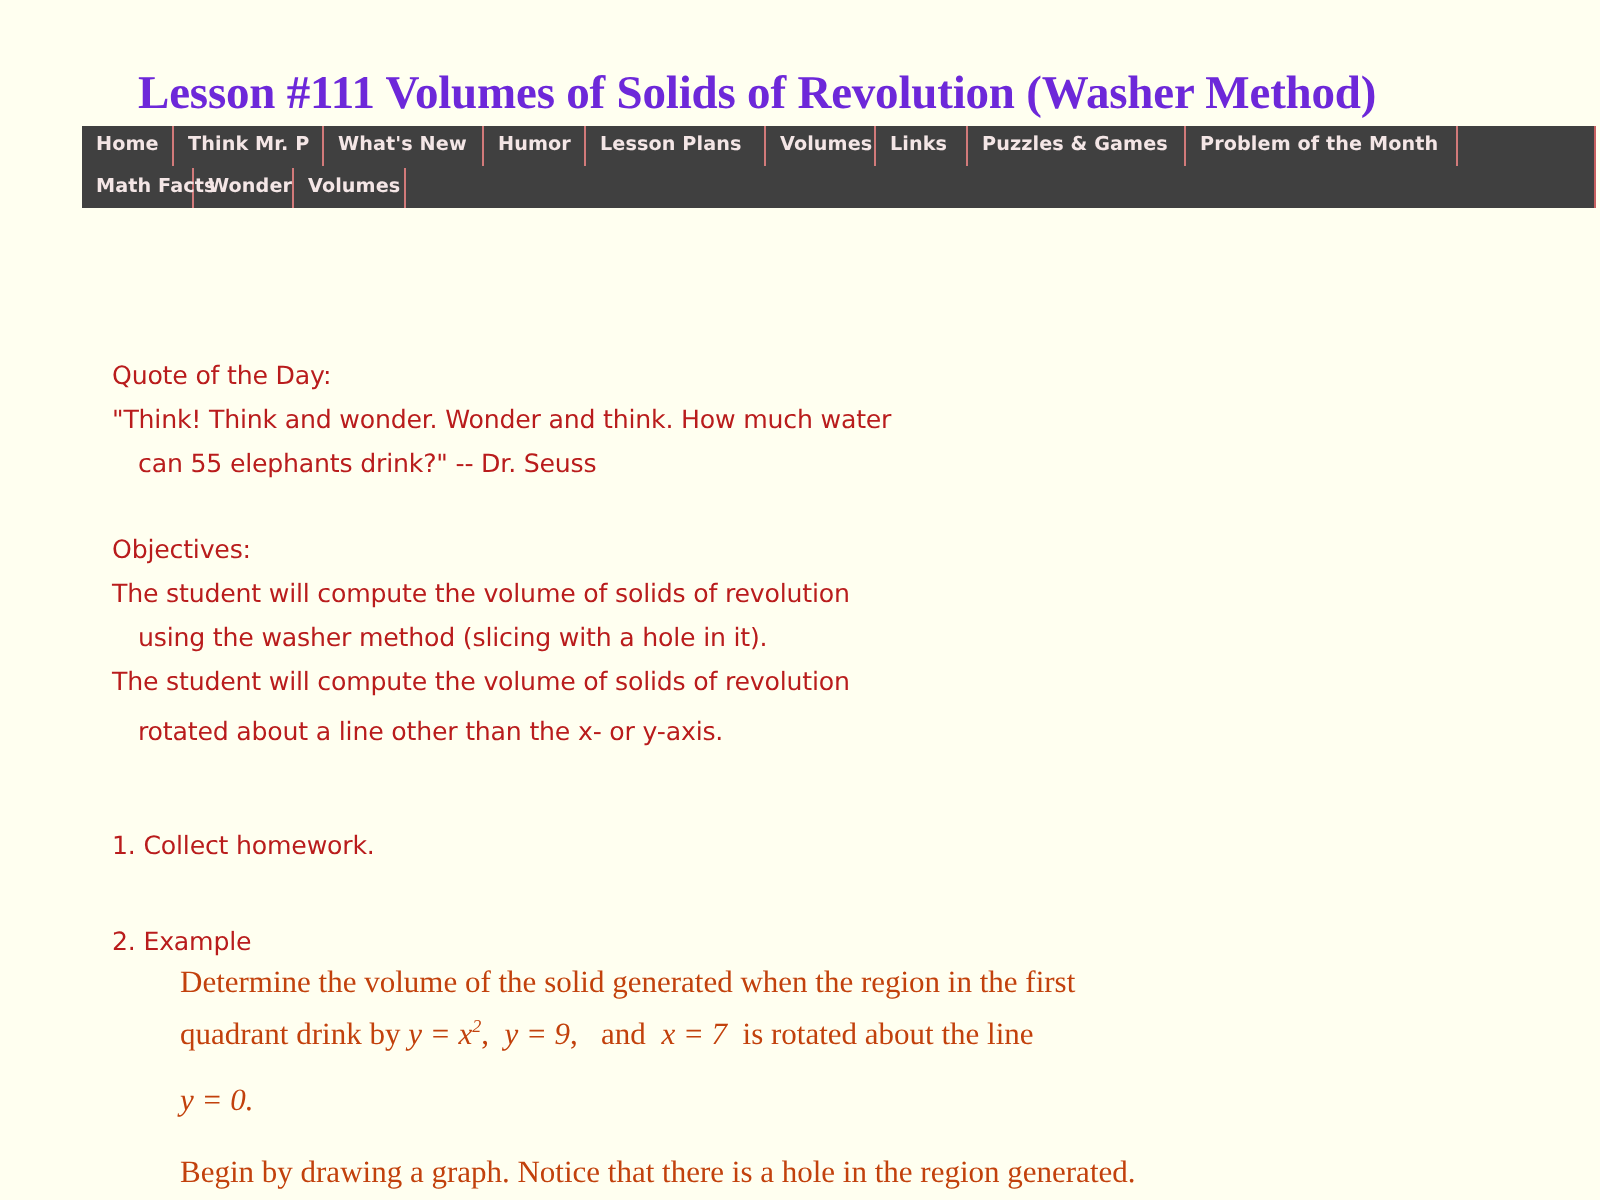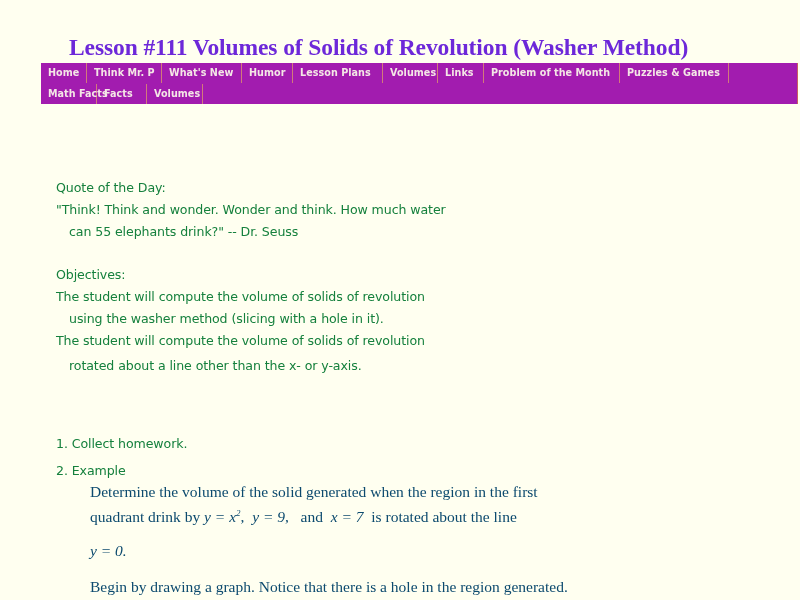--- a/index.html
+++ b/index.html
@@ -26,21 +26,21 @@
       color: #6d28d9;
       letter-spacing: -0.1px;
       white-space: nowrap;
     }
     .navbar {
       position: absolute;
       left: 41px;
       top: 63px;
       width: 757px;
       height: 41px;
-      background: #a21caf;
+      background: #404040;
       border-right: 1px solid #c86060;
       box-sizing: border-box;
     }
     .nav-row {
       position: absolute;
       left: 0;
       height: 20px;
       display: flex;
       align-items: center;
     }
@@ -62,31 +62,31 @@
     }
     .content {
       position: absolute;
       left: 56px;
       top: 0;
       width: 700px;
     }
     .comic {
       font-family: "DejaVu Sans", sans-serif;
       font-size: 12.6px;
-      color: #15803d;
+      color: #b91c1c;
       white-space: nowrap;
       position: absolute;
       left: 0;
       letter-spacing: -0.1px;
     }
     .indent { left: 13px; }
     .serif {
       font-family: "Liberation Serif", serif;
       font-size: 15.5px;
-      color: #0c4a6e;
+      color: #c2410c;
       position: absolute;
       left: 34px;
       white-space: nowrap;
     }
     .math {
       font-style: italic;
     }
     sup { font-size: 9px; vertical-align: 6px; }
   </style>
 </head>
@@ -96,47 +96,47 @@
 
 <nav class="navbar">
   <div class="nav-row r1">
     <a class="nav-item" style="width:46px">Home</a>
     <a class="nav-item" style="width:75px">Think Mr. P</a>
     <a class="nav-item" style="width:80px">What's New</a>
     <a class="nav-item" style="width:51px">Humor</a>
     <a class="nav-item" style="width:90px">Lesson Plans</a>
     <a class="nav-item" style="width:55px">Volumes</a>
     <a class="nav-item" style="width:46px">Links</a>
+    <a class="nav-item" style="width:109px">Puzzles &amp; Games</a>
     <a class="nav-item" style="width:136px">Problem of the Month</a>
-    <a class="nav-item" style="width:109px">Puzzles &amp; Games</a>
   </div>
   <div class="nav-row r2">
     <a class="nav-item" style="width:56px">Math Facts</a>
-    <a class="nav-item" style="width:50px">Facts</a>
+    <a class="nav-item" style="width:50px">Wonder</a>
     <a class="nav-item" style="width:56px">Volumes</a>
   </div>
 </nav>
 
 <main class="content">
   <section>
     <div class="comic" style="top:180px">Quote of the Day:</div>
     <div class="comic" style="top:202px">"Think! Think and wonder. Wonder and think. How much water</div>
     <div class="comic indent" style="top:224px">can 55 elephants drink?"  -- Dr. Seuss</div>
   </section>
 
   <section>
     <div class="comic" style="top:267px">Objectives:</div>
     <div class="comic" style="top:289px">The student will compute the volume of solids of revolution</div>
     <div class="comic indent" style="top:311px">using the washer method (slicing with a hole in it).</div>
     <div class="comic" style="top:333px">The student will compute the volume of solids of revolution</div>
     <div class="comic indent" style="top:358px">rotated about a line other than the x- or y-axis.</div>
   </section>
 
   <section>
-    <div class="comic" style="top:436px">1. Collect homework.</div>
+    <div class="comic" style="top:415px">1. Collect homework.</div>
     <div class="comic" style="top:463px">2. Example</div>
   </section>
 
   <section>
     <div class="serif" style="top:483px">Determine the volume of the solid generated when the region in the first</div>
     <div class="serif" style="top:508px">
       <span>quadrant drink by </span><span class="math"><span>y</span> = <span>x</span><sup>2</sup></span>,&nbsp;&nbsp;<span class="math">y = 9</span>,&nbsp;&nbsp; <span>and</span>&nbsp; <span class="math">x = 7</span>&nbsp; <span>is rotated about the line</span>
     </div>
     <div class="serif math" style="top:542px">y = 0.</div>
     <div class="serif" style="top:578px">Begin by drawing a graph.  Notice that there is a hole in the region generated.</div>

